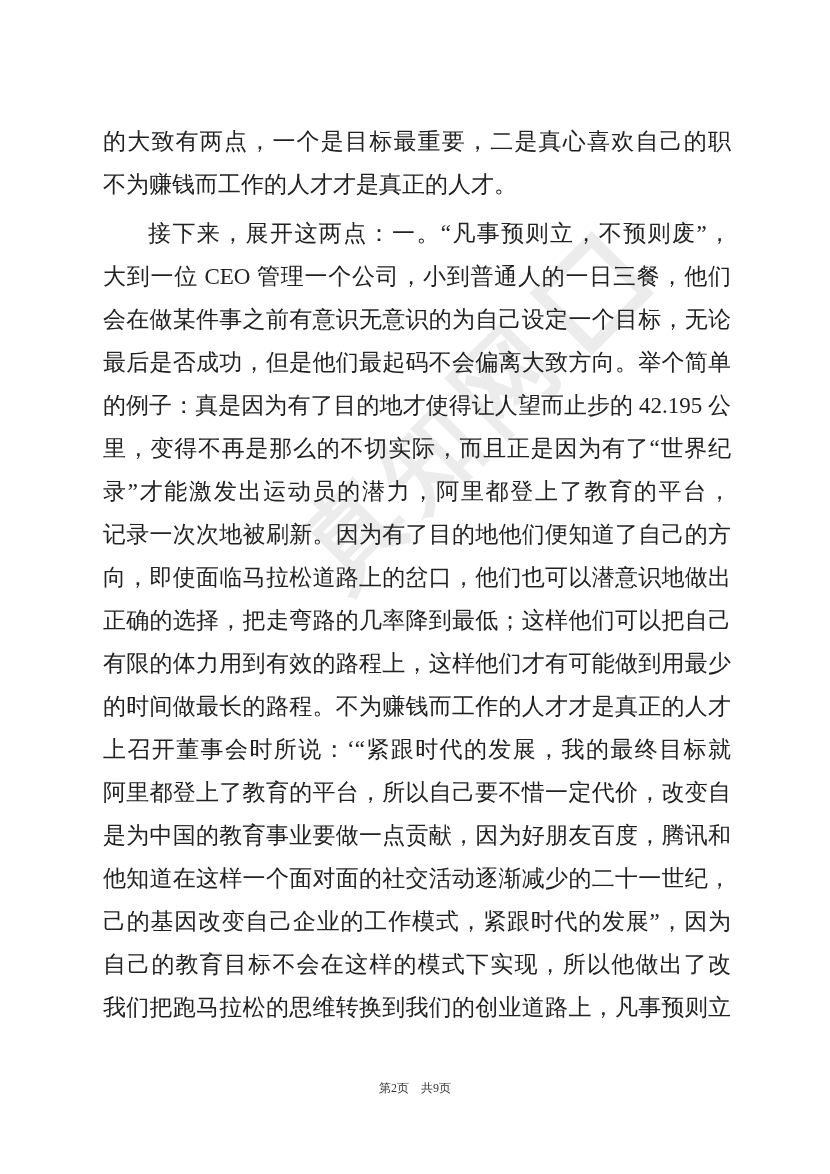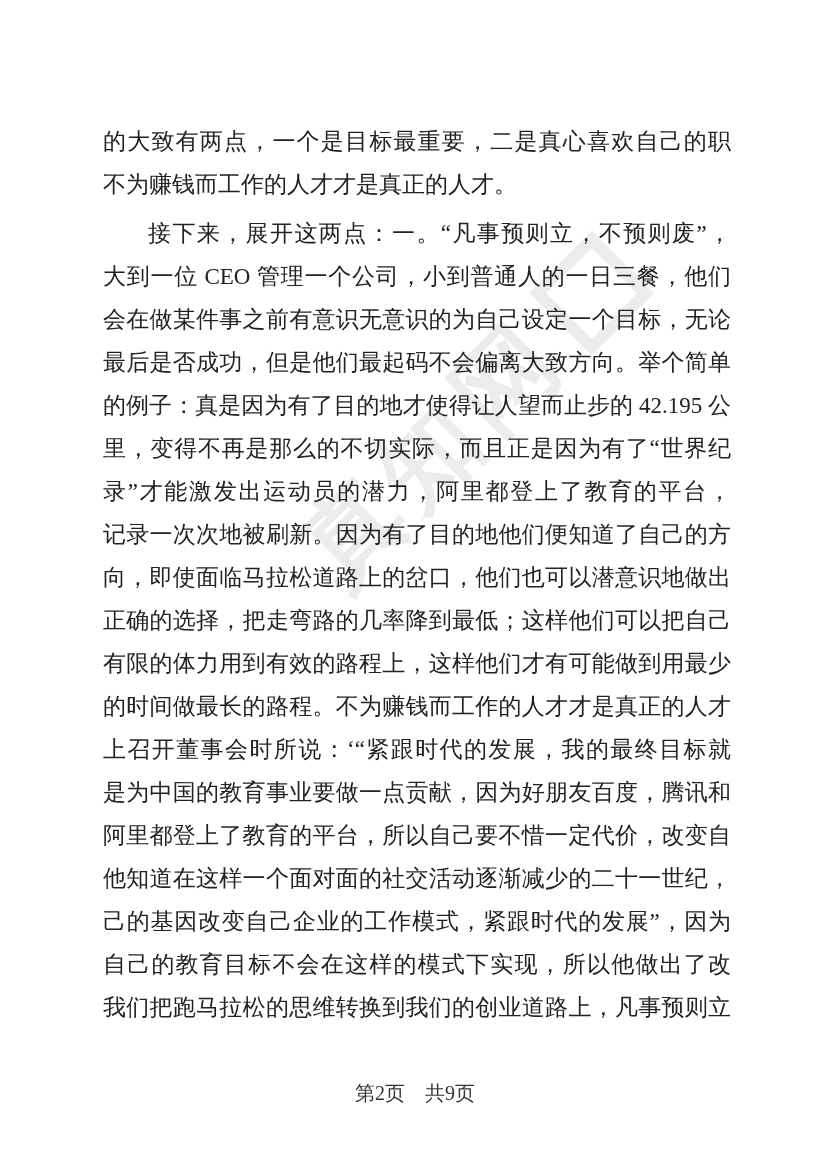--- a/index.html
+++ b/index.html
@@ -59,21 +59,21 @@
   }
   .line.flush { text-align-last: left; }
   .line.para-start { margin-top: 6px; }
   .line.indent { padding-left: 45px; width: 583px; }
   
   .footer {
     position: absolute;
     left: 0; top: 1080px;
     width: 830px;
     text-align: center;
-    font-size: 20px;
+    font-size: 12px;
     color: #333333;
     z-index: 1;
   }
 </style>
 </head>
 <body>
 
 <div class="page">
 
   <div class="watermark">
@@ -90,22 +90,22 @@
     <div class="line">最后是否成功，但是他们最起码不会偏离大致方向。举个简单</div>
     <div class="line">的例子：真是因为有了目的地才使得让人望而止步的 42.195 公</div>
     <div class="line">里，变得不再是那么的不切实际，而且正是因为有了“世界纪</div>
     <div class="line">录”才能激发出运动员的潜力，阿里都登上了教育的平台，</div>
     <div class="line">记录一次次地被刷新。因为有了目的地他们便知道了自己的方</div>
     <div class="line">向，即使面临马拉松道路上的岔口，他们也可以潜意识地做出</div>
     <div class="line">正确的选择，把走弯路的几率降到最低；这样他们可以把自己</div>
     <div class="line">有限的体力用到有效的路程上，这样他们才有可能做到用最少</div>
     <div class="line">的时间做最长的路程。不为赚钱而工作的人才才是真正的人才</div>
     <div class="line">上召开董事会时所说：‘“紧跟时代的发展，我的最终目标就</div>
+    <div class="line">阿里都登上了教育的平台，所以自己要不惜一定代价，改变自</div>
     <div class="line">是为中国的教育事业要做一点贡献，因为好朋友百度，腾讯和</div>
-    <div class="line">阿里都登上了教育的平台，所以自己要不惜一定代价，改变自</div>
     <div class="line">他知道在这样一个面对面的社交活动逐渐减少的二十一世纪，</div>
     <div class="line">己的基因改变自己企业的工作模式，紧跟时代的发展”，因为</div>
     <div class="line">自己的教育目标不会在这样的模式下实现，所以他做出了改变。</div>
     <div class="line">我们把跑马拉松的思维转换到我们的创业道路上，凡事预则立</div>
   </div>
 
   <div class="footer">
     <span>第2页　共9页</span>
   </div>
 

